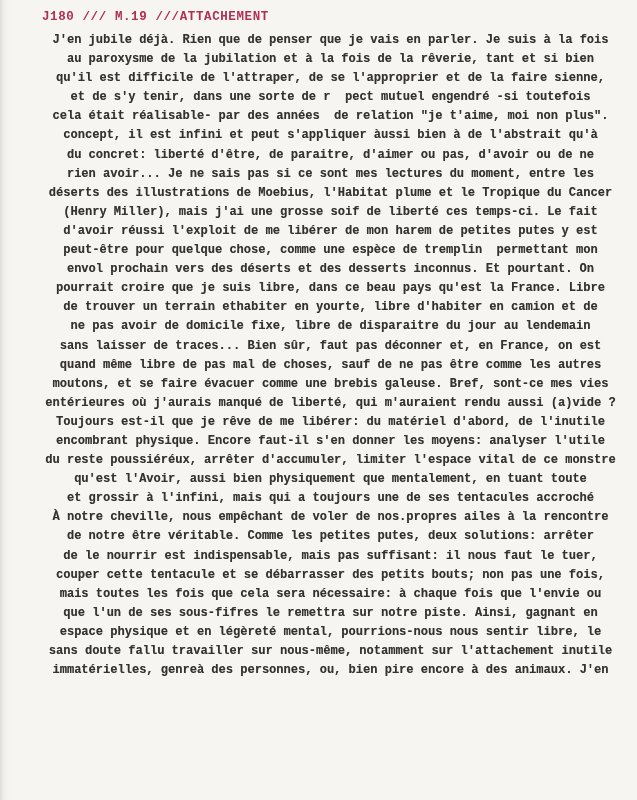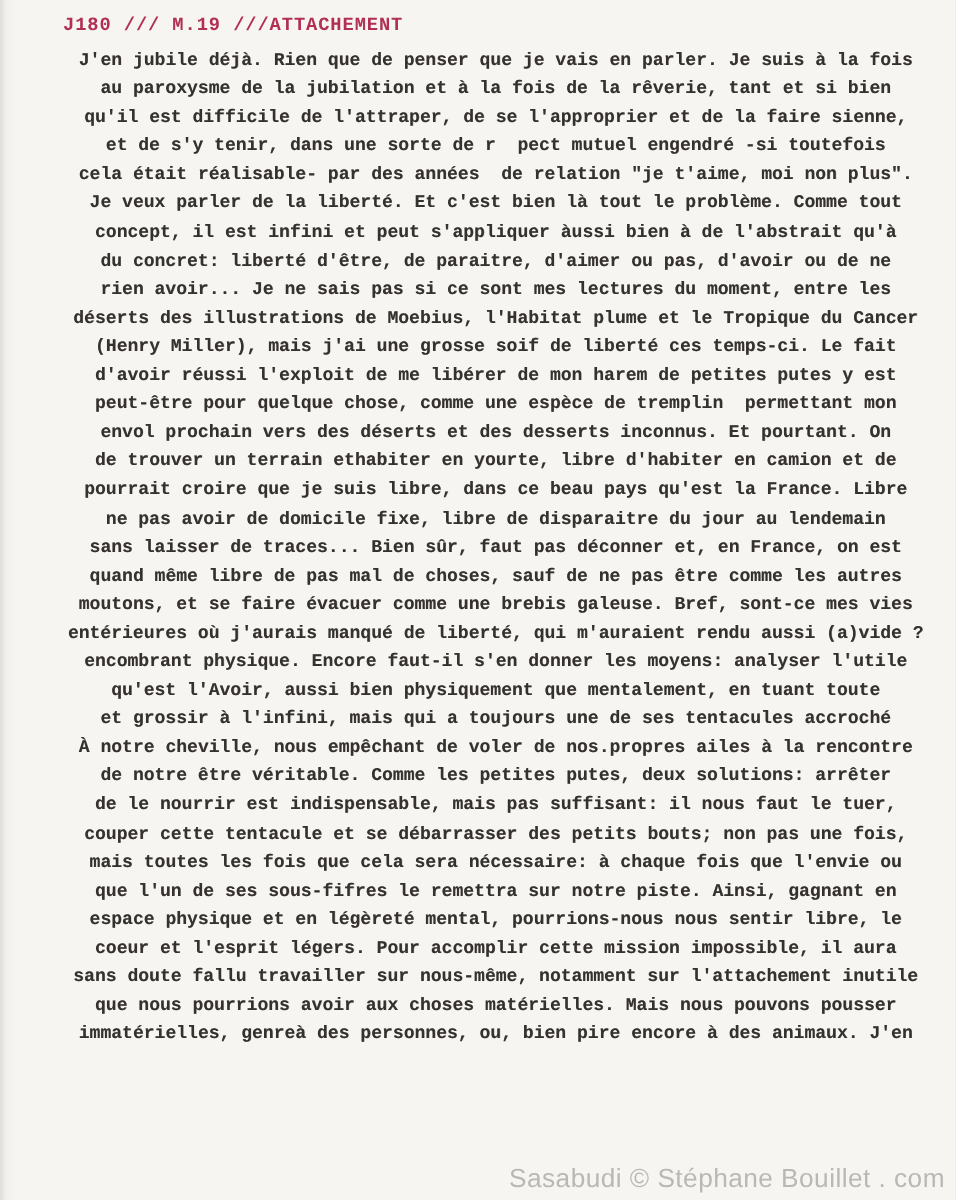--- a/index.html
+++ b/index.html
@@ -57,46 +57,44 @@
 
 <div class="page">
   <div class="doc-header">J180 /// M.19 ///ATTACHEMENT</div>
 
   <div class="doc-body" id="body-lines">
       <div class="line">J'en jubile déjà. Rien que de penser que je vais en parler. Je suis à la fois</div>
       <div class="line">au paroxysme de la jubilation et à la fois de la rêverie, tant et si bien</div>
       <div class="line">qu'il est difficile de l'attraper, de se l'approprier et de la faire sienne,</div>
       <div class="line">et de s'y tenir, dans une sorte de r  pect mutuel engendré -si toutefois</div>
       <div class="line">cela était réalisable- par des années  de relation "je t'aime, moi non plus".</div>
-      <div class="line">Je veux parler de la liberté. Et c'est bien là tout le problème. Comme tout</div>
       <div class="line">concept, il est infini et peut s'appliquer àussi bien à de l'abstrait qu'à</div>
       <div class="line">du concret: liberté d'être, de paraitre, d'aimer ou pas, d'avoir ou de ne</div>
       <div class="line">rien avoir... Je ne sais pas si ce sont mes lectures du moment, entre les</div>
       <div class="line">déserts des illustrations de Moebius, l'Habitat plume et le Tropique du Cancer</div>
       <div class="line">(Henry Miller), mais j'ai une grosse soif de liberté ces temps-ci. Le fait</div>
       <div class="line">d'avoir réussi l'exploit de me libérer de mon harem de petites putes y est</div>
       <div class="line">peut-être pour quelque chose, comme une espèce de tremplin  permettant mon</div>
       <div class="line">envol prochain vers des déserts et des desserts inconnus. Et pourtant. On</div>
+      <div class="line">pourrait croire que je suis libre, dans ce beau pays qu'est la France. Libre</div>
       <div class="line">de trouver un terrain ethabiter en yourte, libre d'habiter en camion et de</div>
-      <div class="line">pourrait croire que je suis libre, dans ce beau pays qu'est la France. Libre</div>
       <div class="line">ne pas avoir de domicile fixe, libre de disparaitre du jour au lendemain</div>
       <div class="line">sans laisser de traces... Bien sûr, faut pas déconner et, en France, on est</div>
       <div class="line">quand même libre de pas mal de choses, sauf de ne pas être comme les autres</div>
       <div class="line">moutons, et se faire évacuer comme une brebis galeuse. Bref, sont-ce mes vies</div>
       <div class="line">entérieures où j'aurais manqué de liberté, qui m'auraient rendu aussi (a)vide ?</div>
+      <div class="line">Toujours est-il que je rêve de me libérer: du matériel d'abord, de l'inutile</div>
       <div class="line">encombrant physique. Encore faut-il s'en donner les moyens: analyser l'utile</div>
+      <div class="line">du reste poussiéréux, arrêter d'accumuler, limiter l'espace vital de ce monstre</div>
       <div class="line">qu'est l'Avoir, aussi bien physiquement que mentalement, en tuant toute</div>
       <div class="line">et grossir à l'infini, mais qui a toujours une de ses tentacules accroché</div>
       <div class="line">À notre cheville, nous empêchant de voler de nos.propres ailes à la rencontre</div>
       <div class="line">de notre être véritable. Comme les petites putes, deux solutions: arrêter</div>
       <div class="line">de le nourrir est indispensable, mais pas suffisant: il nous faut le tuer,</div>
       <div class="line">couper cette tentacule et se débarrasser des petits bouts; non pas une fois,</div>
       <div class="line">mais toutes les fois que cela sera nécessaire: à chaque fois que l'envie ou</div>
       <div class="line">que l'un de ses sous-fifres le remettra sur notre piste. Ainsi, gagnant en</div>
       <div class="line">espace physique et en légèreté mental, pourrions-nous nous sentir libre, le</div>
-      <div class="line">coeur et l'esprit légers. Pour accomplir cette mission impossible, il aura</div>
       <div class="line">sans doute fallu travailler sur nous-même, notamment sur l'attachement inutile</div>
-      <div class="line">que nous pourrions avoir aux choses matérielles. Mais nous pouvons pousser</div>
       <div class="line">immatérielles, genreà des personnes, ou, bien pire encore à des animaux. J'en</div>
     </div>
 
-  <div class="footer-credit">Sasabudi © Stéphane Bouillet . com</div>
 </div>
 
 </body></html>

